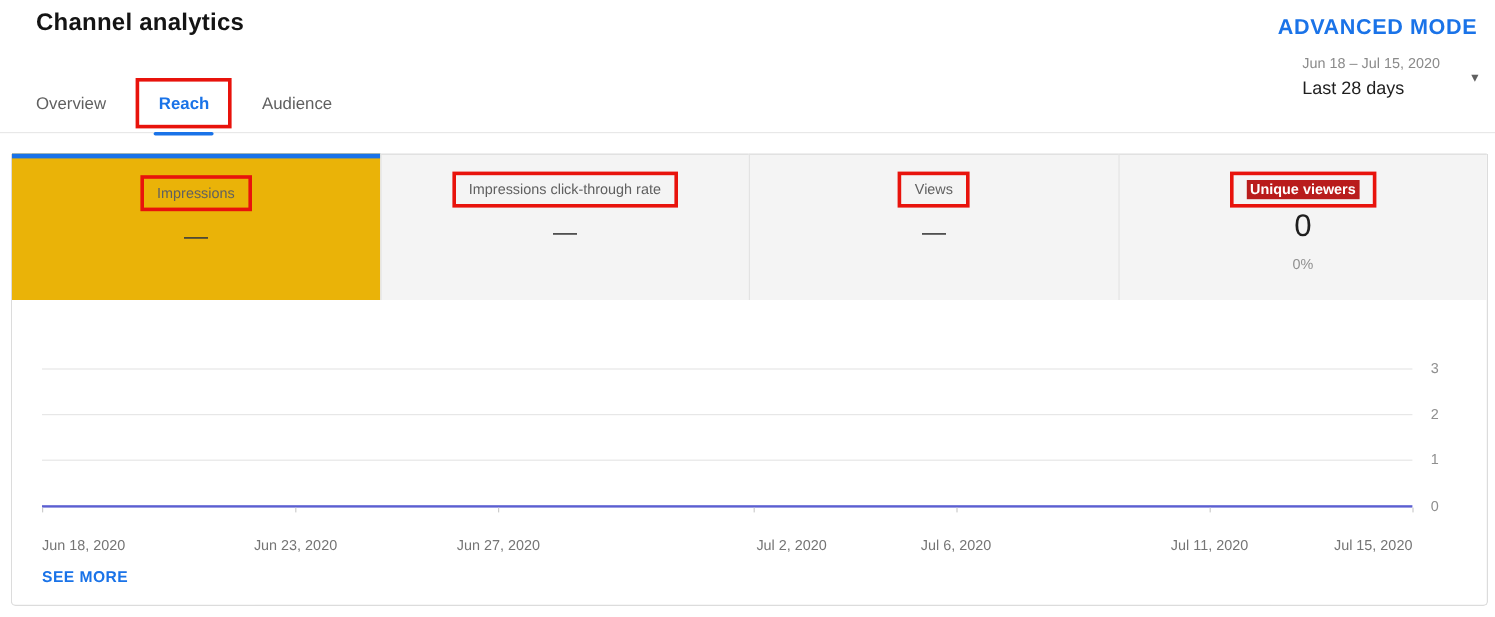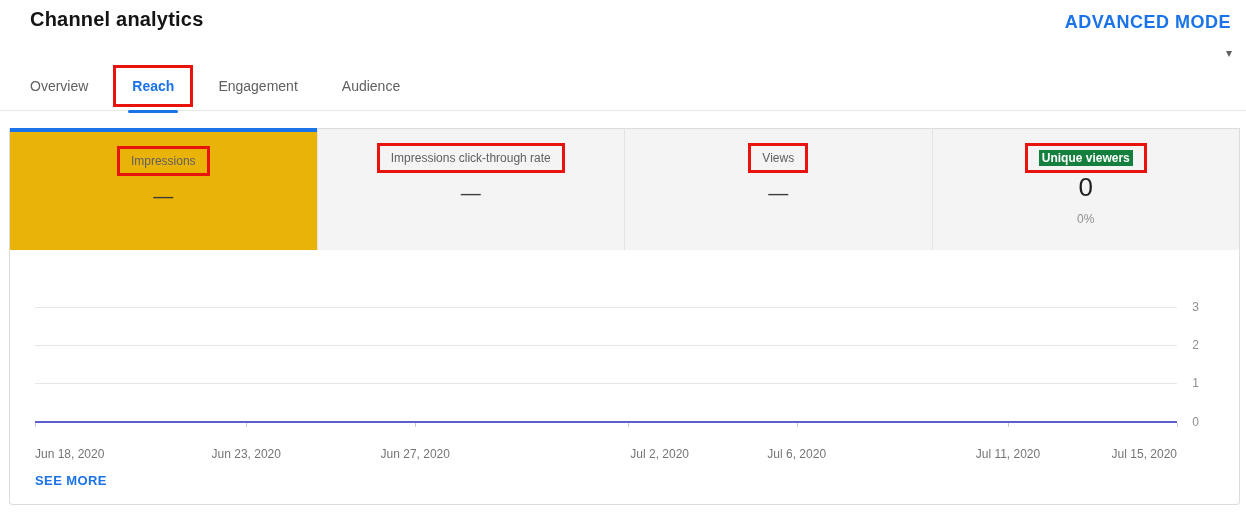--- a/index.html
+++ b/index.html
@@ -61,21 +61,21 @@
     background:#f4f4f4;border-top:1px solid #dcdcdc;cursor:pointer;
     box-sizing:border-box;
   }
   .metric-card + .metric-card{border-left:1px solid #e3e3e3;text-align:center;}
   .metric-card.active{background:#eab308;border-top:4px solid #1a73e8;}
   .metric-label{
     display:inline-block;margin-top:22px;
     font-size:12px;color:#606060;white-space:nowrap;
   }
   .metric-label .highlight{
-    background:#15803d;color:#ffffff;font-weight:700;padding:1px 3px;
+    background:#b91c1c;color:#ffffff;font-weight:700;padding:1px 3px;
   }
   .metric-value{margin-top:16px;font-size:20px;color:#3c3c3c;}
   .metric-value.num{margin-top:6px;font-size:26px;color:#1f1f1f;}
   .metric-delta{margin-top:9px;font-size:12px;color:#909090;}
   
   .chart{position:relative;height:210px;}
   .plot{position:absolute;left:25px;right:62px;top:0;bottom:0;}
   .gridline{position:absolute;left:0;right:0;height:1px;background:#e7e7e7;}
   .series-line{position:absolute;left:0;right:0;height:2px;background:#5b5fd1;}
   .xtick{position:absolute;width:1px;height:4px;background:#cccccc;top:173px;}
@@ -95,34 +95,35 @@
     color:#1a73e8;cursor:pointer;text-decoration:none;
   }
 </style>
 </head>
 <body>
 
 <h1 class="page-title">Channel analytics</h1>
 <a class="advanced-mode">ADVANCED MODE</a>
 
 <div class="datepicker">
+  <div class="dp-col">
+    <span class="dp-range">Jun 18 – Jul 15, 2020</span>
+    <span class="dp-preset">Last 28 days</span>
+  </div>
   <span class="dp-caret">▾</span>
 </div>
 
 <div class="tabbar">
   <div class="tabs">
     <div class="tab">
       <span>Overview</span>
     </div>
     <div class="tab active">
       <span class="redbox tab-box"><span>Reach</span></span>
       <div class="tab-underline"></div>
-    </div>
-    <div class="tab">
-      <span>Engagement</span>
     </div>
     <div class="tab">
       <span>Audience</span>
     </div>
   </div>
 </div>
 
 <div class="card">
 
   <div class="metric-strip">

